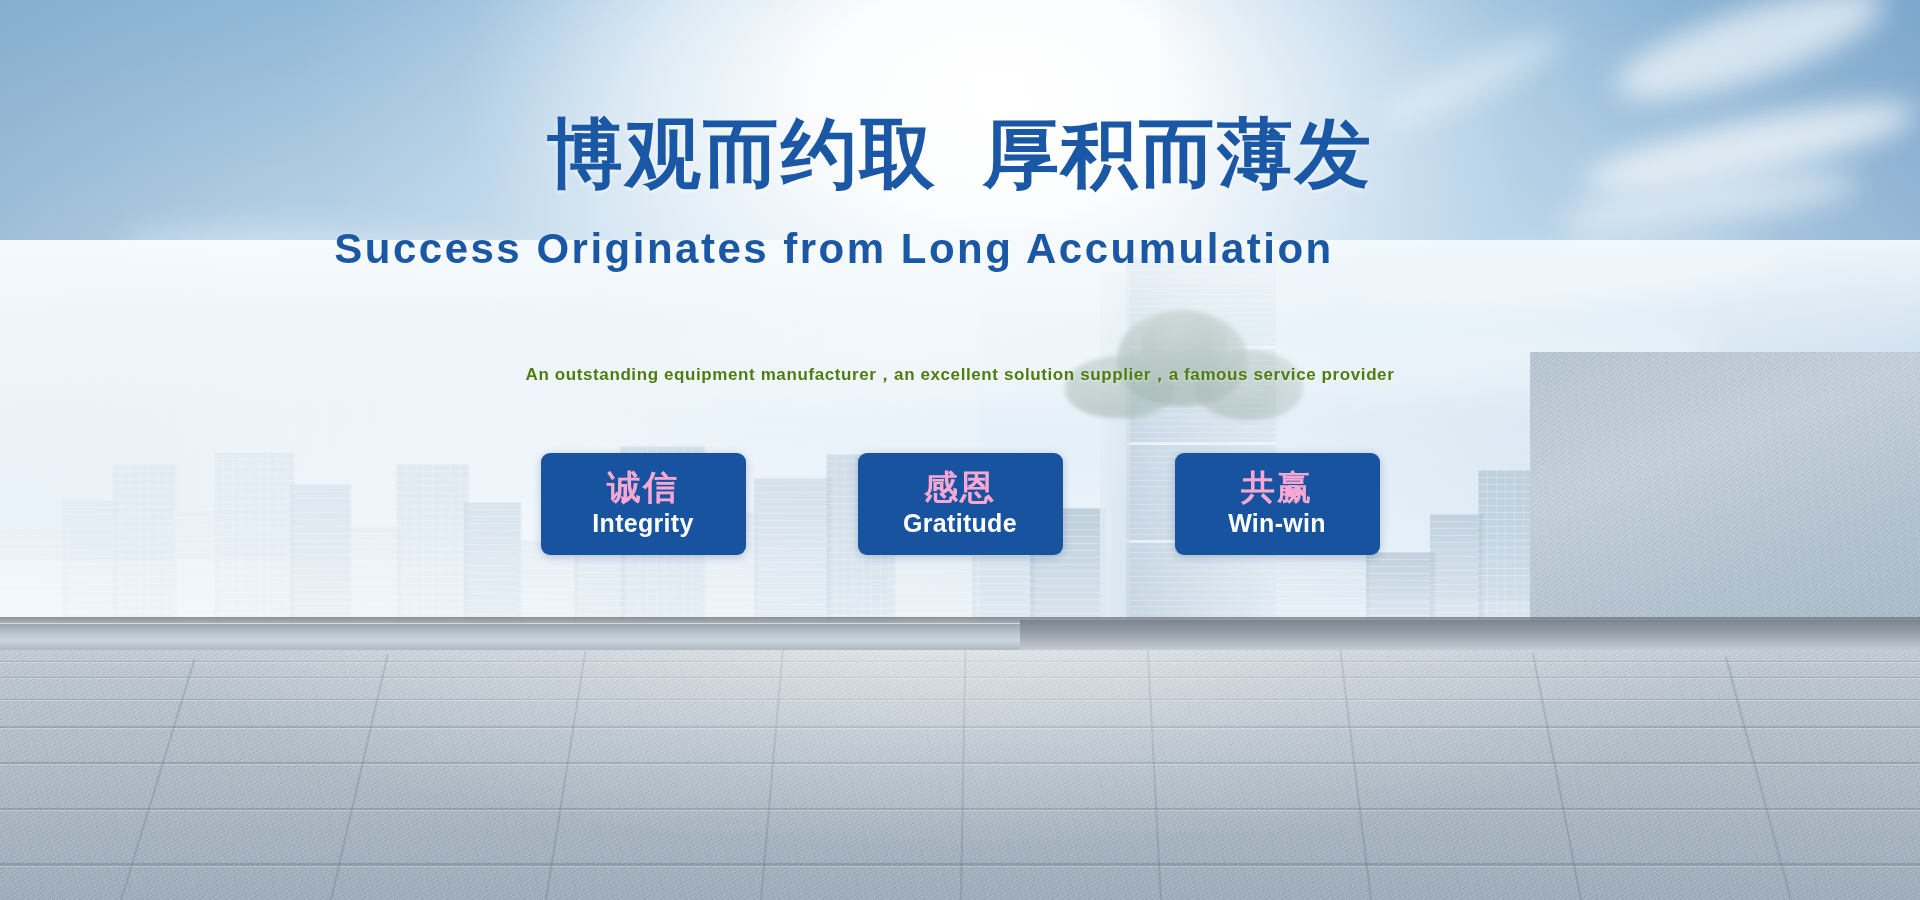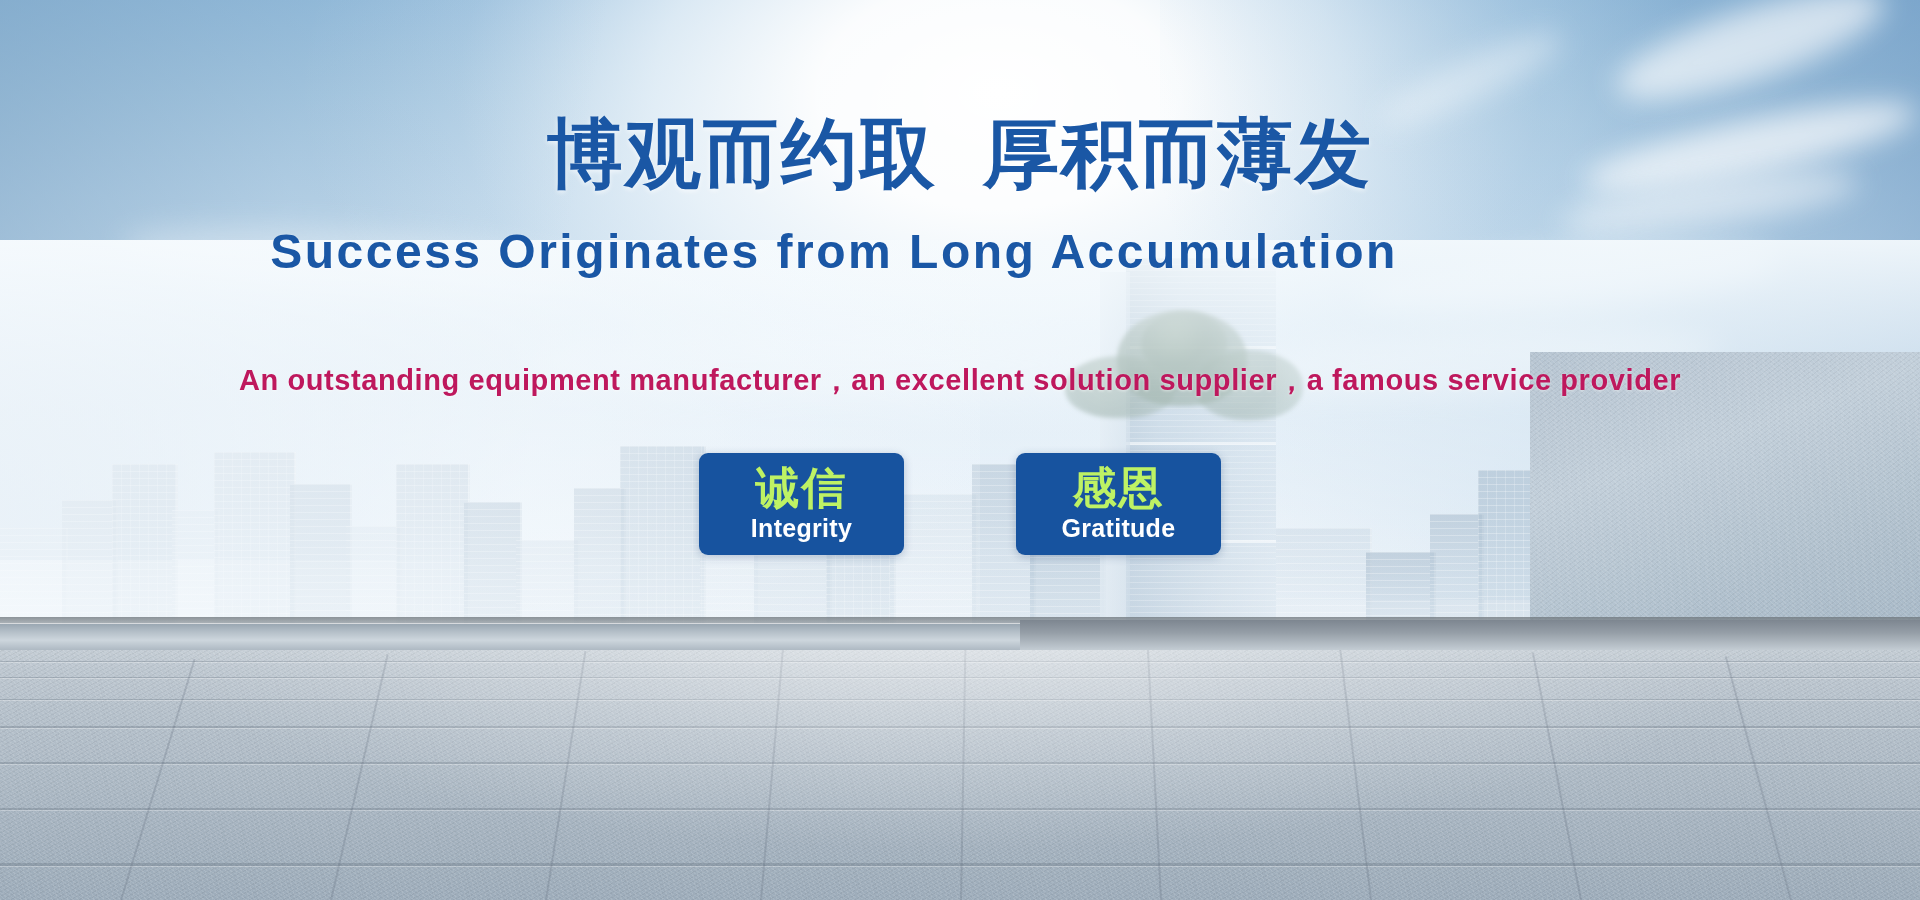--- a/index.html
+++ b/index.html
@@ -274,21 +274,21 @@
     letter-spacing: 2px;
     text-shadow: 0 2px 5px rgba(255,255,255,0.65);
     white-space: pre;
   }
 
   .headline-en {
     position: absolute;
     top: 228px;
     left: 0;
     width: 1668px;
-    font-size: 48px;
+    font-size: 42px;
     line-height: 1;
     font-weight: 700;
     color: #1a57a5;
     letter-spacing: 2.5px;
     text-shadow: 0 1px 3px rgba(255,255,255,0.6);
   }
 
   .subline {
     position: absolute;
     top: 310px;
@@ -300,24 +300,24 @@
     color: #1a57a5;
     letter-spacing: 1px;
     text-shadow: 0 1px 4px rgba(255,255,255,0.6);
   }
 
   .subline-en {
     position: absolute;
     top: 366px;
     left: 0;
     width: 1920px;
-    font-size: 29px;
+    font-size: 17px;
     line-height: 1;
     font-weight: 700;
-    color: #be185d;
+    color: #4d7c0f;
     letter-spacing: 0.6px;
     text-shadow: 0 1px 3px rgba(255,255,255,0.55);
   }
 
   
   .values {
     position: absolute;
     top: 453px;
     left: 0;
     width: 1920px;
@@ -330,22 +330,22 @@
     height: 102px;
     background: #17539f;
     border-radius: 9px;
     display: flex;
     flex-direction: column;
     align-items: center;
     justify-content: center;
     box-shadow: 0 2px 8px rgba(20,55,110,0.25);
   }
   .value-cn {
-    color: #bef264;
-    font-size: 44px;
+    color: #f9a8d4;
+    font-size: 34px;
     font-weight: 700;
     line-height: 1.05;
     letter-spacing: 2px;
     text-align: center;
   }
   .value-en {
     color: #ffffff;
     font-size: 25px;
     font-weight: 700;
     line-height: 1.15;
@@ -534,17 +534,21 @@
         <span class="value-cn">诚信</span>
         <span class="value-en">Integrity</span>
       </div>
 
       <div class="value-box">
         <span class="value-cn">感恩</span>
         <span class="value-en">Gratitude</span>
       </div>
 
 
+      <div class="value-box">
+        <span class="value-cn">共赢</span>
+        <span class="value-en">Win-win</span>
+      </div>
 
     </div>
   </div>
 
 </div>
 
 </body></html>

